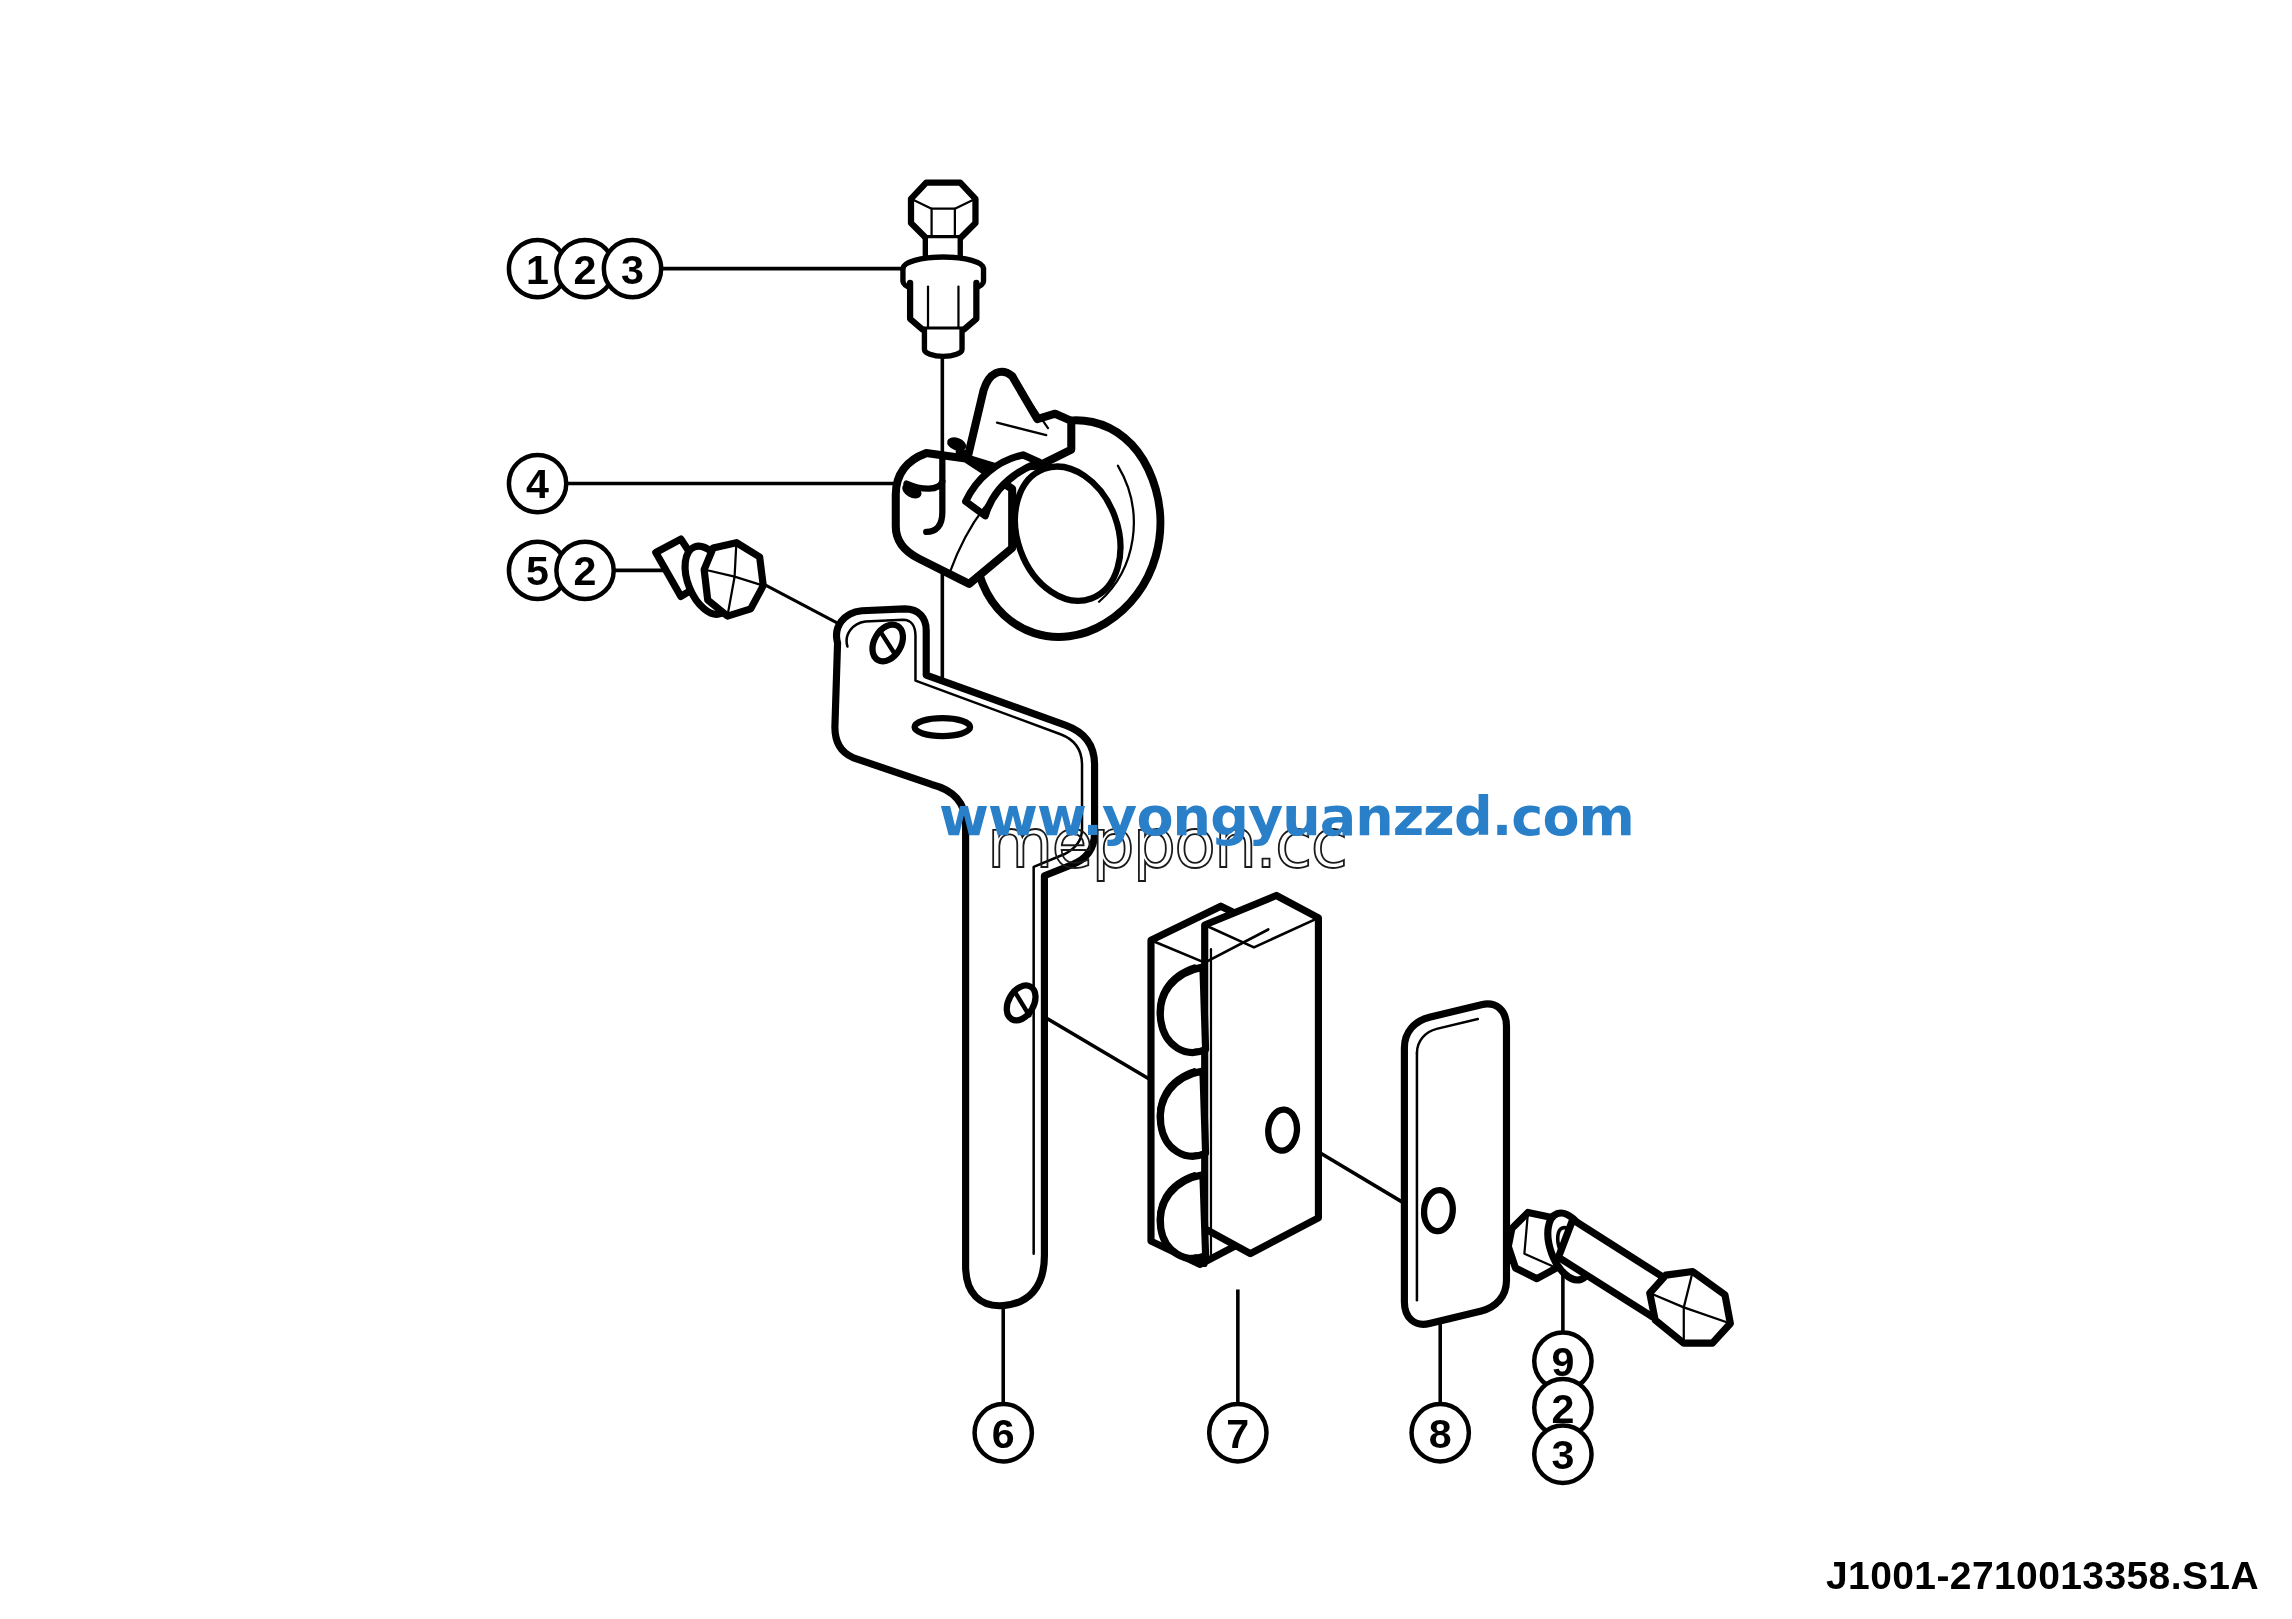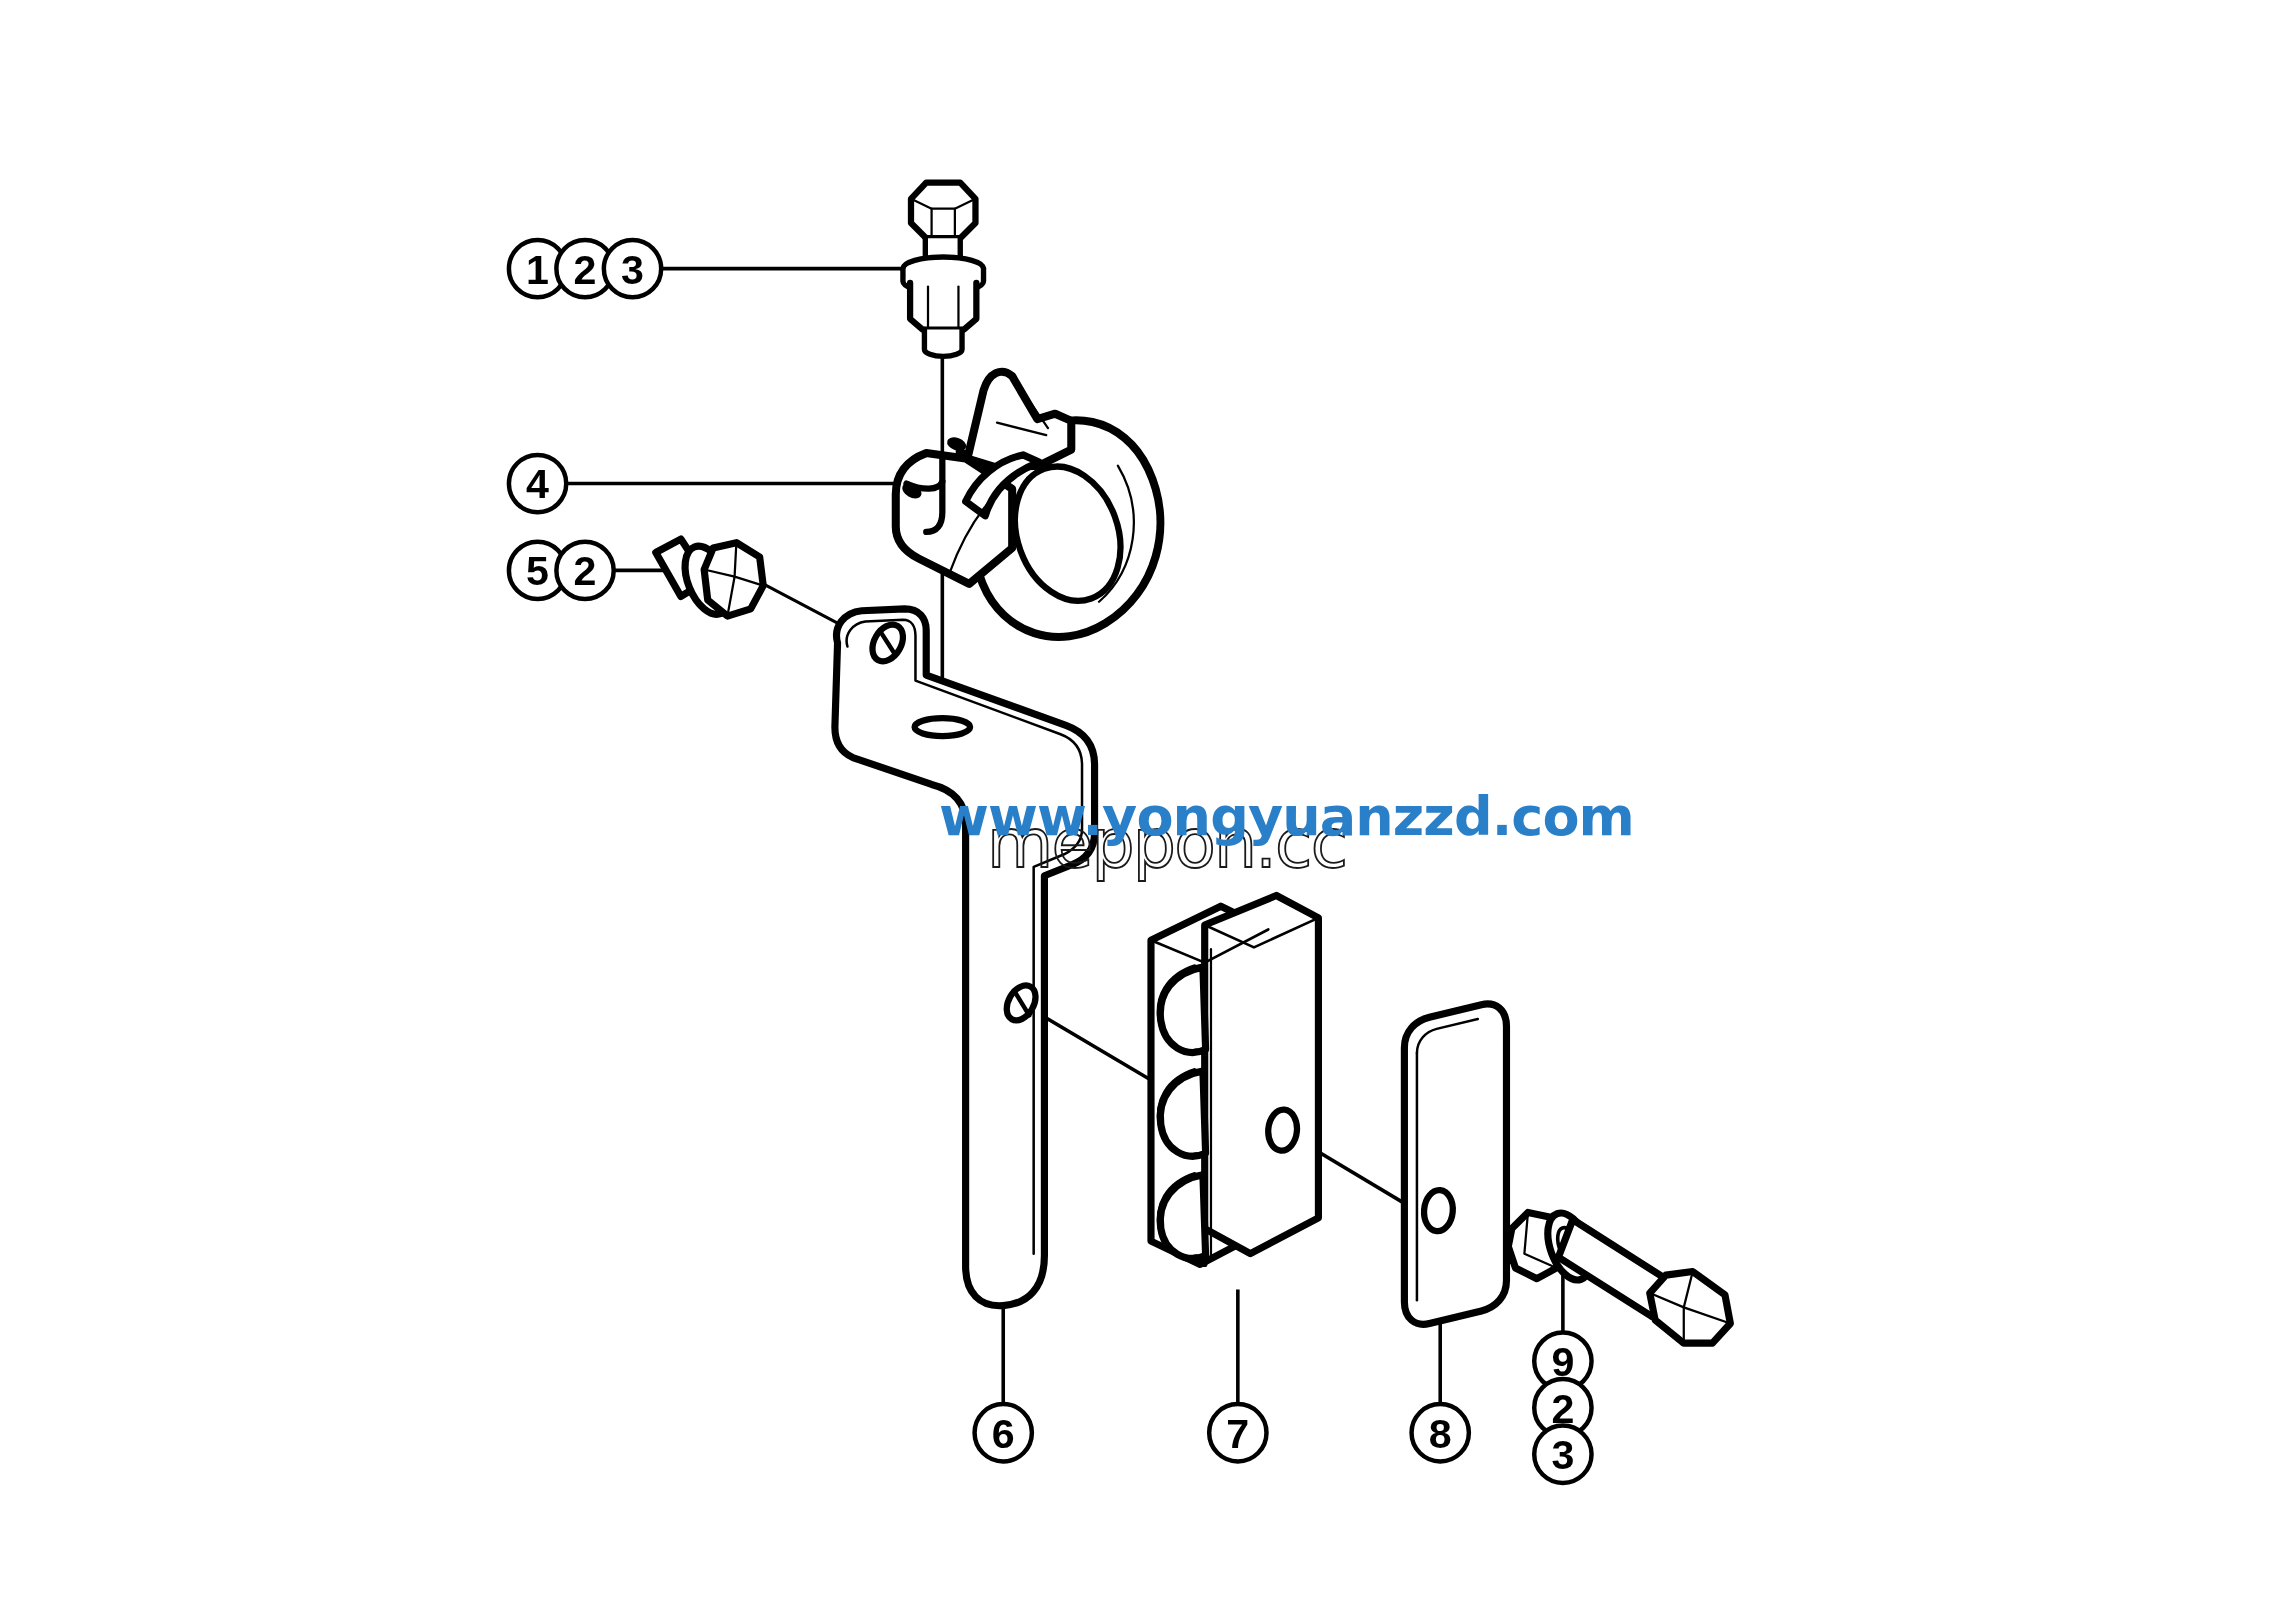--- a/index.html
+++ b/index.html
@@ -311,15 +311,16 @@
         <circle cx="1745" cy="1624" r="32" fill="#fff" stroke="#000" stroke-width="5"></circle>
         <text class="balloon-text" x="1745" y="1625">3</text>
       </g>
 
     </g>
   </svg>
 
   <div class="wm" id="watermark-outline">meppon.cc</div>
   <div class="wm" id="watermark-blue">www.yongyuanzzd.com</div>
 
+  <div id="part-code">J1001-2710013358.S1A</div>
 
 </div>
 
 
 </body></html>

